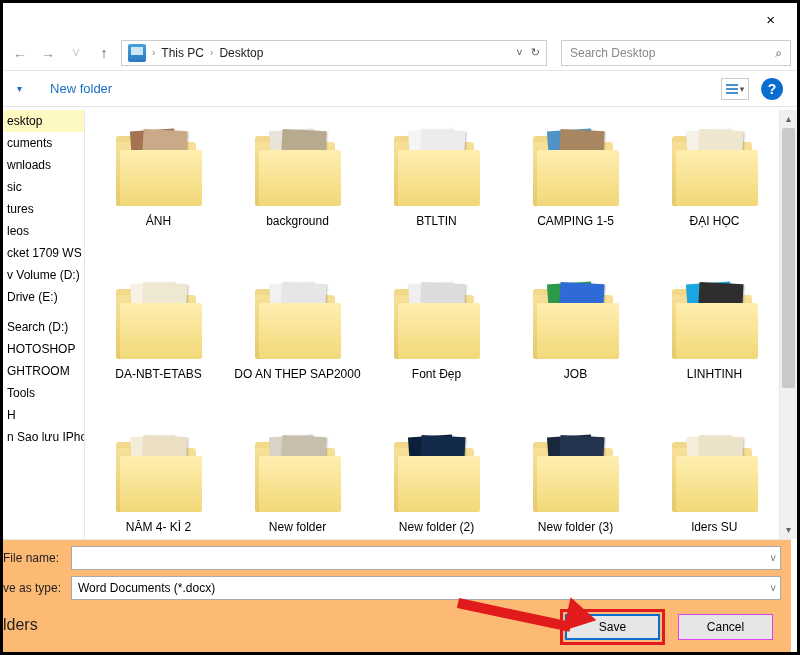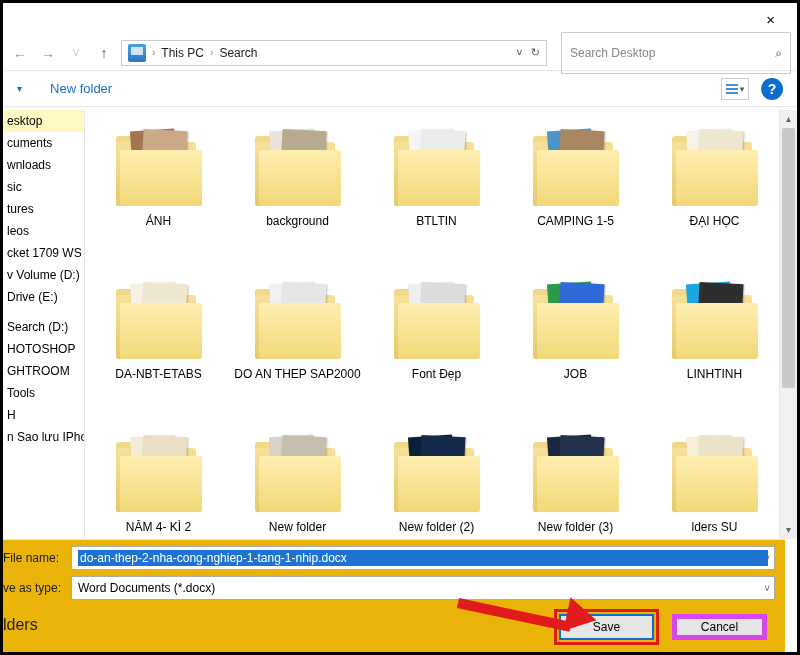--- a/index.html
+++ b/index.html
@@ -9,48 +9,48 @@
   .close-x { font-size: 15px; padding: 4px 14px; cursor: pointer; }
   .navbar { height: 36px; display: flex; align-items: center; border-bottom: 1px solid #e5e5e5; gap: 6px; padding: 0 6px; }
   .nav-arrow { width: 22px; text-align: center; color: #888; font-size: 14px; }
   .nav-up { width: 22px; text-align: center; color: #555; font-size: 14px; }
   .addrbar { flex: 1; height: 26px; border: 1px solid #ccc; display: flex; align-items: center; padding: 0 6px; font-size: 12px; gap: 4px; }
   .pc-icon { width: 18px; height: 18px; background: linear-gradient(#4aa0e0,#2a78c0); border-radius: 2px; display:inline-block; position:relative; }
   .pc-icon::after{ content:""; position:absolute; left:3px; right:3px; top:3px; bottom:7px; background:#cfe6f7; }
   .crumb { color:#222; }
   .chev { color:#888; padding:0 2px; font-size:10px; }
   .addr-controls { margin-left:auto; display:flex; gap:8px; color:#555; font-size:11px; }
-  .searchbox { width: 230px; height: 42px; border:1px solid #ccc; margin-left:8px; display:flex; align-items:center; color:#888; font-size:12px; padding:0 8px; justify-content: space-between; }
+  .searchbox { width: 230px; height: 26px; border:1px solid #ccc; margin-left:8px; display:flex; align-items:center; color:#888; font-size:12px; padding:0 8px; justify-content: space-between; }
   .toolbar { height: 36px; display:flex; align-items:center; padding:0 14px; border-bottom:1px solid #e5e5e5; }
   .newfolder { color:#1a6fc4; font-size:13px; cursor:pointer; margin-left:28px; }
   .view-ctl { margin-left:auto; display:flex; align-items:center; gap:12px; }
   .view-btn { width:28px; height:22px; border:1px solid #ccc; display:flex; align-items:center; justify-content:center; font-size:10px; gap:2px; background:#fff; }
   .view-btn .sq{ width:12px; height:10px; background: repeating-linear-gradient(#4a90d0 0 2px, #fff 2px 4px); }
   .help { width:22px; height:22px; border-radius:50%; background:#0a6ed1; color:#fff; text-align:center; line-height:22px; font-size:14px; font-weight:bold; }
   .body { position:absolute; top:107px; bottom:113px; left:0; right:0; display:flex; }
   .sidebar { width:82px; background:#fff; border-right:1px solid #e5e5e5; font-size:12px; overflow:hidden; }
   .side-item { padding:4px 4px; white-space:nowrap; overflow:hidden; text-overflow:clip; cursor:pointer; }
   .side-item.sel { background:#fef9c3; }
   .grid { flex:1; overflow:hidden; padding: 8px 8px 0 8px; display:flex; flex-wrap:wrap; align-content: flex-start; gap: 8px; }
   .item { width: 131px; height: 145px; display:flex; flex-direction:column; align-items:center; justify-content:flex-start; cursor:pointer; }
   .folder { width: 86px; height: 70px; position: relative; margin-top: 18px; }
   .folder .back { position:absolute; left:0; right:6px; top:6px; bottom:0; background:linear-gradient(#f7e199,#e7c96a); border-radius:3px 3px 2px 2px; }
   .folder .tab  { position:absolute; left:0; top:0; width:34px; height:12px; background:#f2d98a; border-radius:3px 3px 0 0; }
   .folder .front{ position:absolute; left:4px; right:0; top:14px; bottom:0; background:linear-gradient(#ffeeb0,#f1d878); border-radius:2px; }
   .folder .thumb{ position:absolute; left:16px; top:-6px; width:44px; height:60px; background:#bbb; transform: rotate(-4deg); box-shadow: 1px 1px 2px rgba(0,0,0,.25); }
   .folder .thumb.t2{ left:26px; transform: rotate(3deg); background:#ccc; }
   .iname { font-size: 12px; text-align:center; margin-top:8px; line-height:1.2; max-height: 2.4em; overflow:hidden; }
-  .bottom { position:absolute; left:0; right:12px; bottom:0; height:113px; border-top:1px solid #e5e5e5; background:#eab308; }
+  .bottom { position:absolute; left:0; right:6px; bottom:0; height:113px; border-top:1px solid #e5e5e5; background:#fdba74; }
   .row { display:flex; align-items:center; padding: 6px 10px 0 0; font-size:12px; }
   .lbl { width:68px; text-align:left; padding-left:0; color:#222; white-space:nowrap; overflow:hidden; }
   .combo { flex:1; height:24px; border:1px solid #aaa; background:#fff; display:flex; align-items:center; padding: 0 6px; font-size:12px; position:relative; }
   .combo .dd { position:absolute; right:4px; color:#666; font-size:10px; }
   .combo.sel-text input { border:none; outline:none; flex:1; font-size:12px; background:#1e73d2; color:#fff; padding:1px 2px; }
   .btnrow { position:absolute; bottom:12px; right:18px; display:flex; gap:18px; align-items:center; }
-  .btn { width:95px; height:26px; border:5px solid #d946ef; background:#e6e6e6; font-size:12px; cursor:pointer; }
+  .btn { width:95px; height:26px; border:1px solid #d946ef; background:#e6e6e6; font-size:12px; cursor:pointer; }
   .btn.save { outline: 3px solid #e11b1b; outline-offset: 2px; border:2px solid #0a6ed1; background:#e6e6e6; }
   .hide-lbl { position:absolute; bottom:18px; left:0; font-size:16px; color:#222; }
   .arrow { position:absolute; left:455px; bottom:44px; pointer-events:none; }
   .arrow-line{ width:115px; height:10px; background:#e11b1b; transform: rotate(12deg); transform-origin:left center; }
   .arrow-head{ position:absolute; right:-24px; top:-1px; width:0; height:0; border-left:30px solid #e11b1b; border-top:17px solid transparent; border-bottom:17px solid transparent; transform: rotate(12deg); transform-origin:left center; }
   .scrollbar { position:absolute; right:0; top:107px; bottom:113px; width:18px; background:#f0f0f0; border-left:1px solid #e5e5e5; }
   .scroll-btn { height:18px; text-align:center; font-size:10px; color:#666; line-height:18px; background:#f0f0f0; }
   .scroll-thumb{ position:absolute; left:2px; right:2px; top:18px; height:260px; background:#c9c9c9; border-radius:2px; }
 </style>
 </head>
@@ -65,21 +65,21 @@
   <div class="navbar">
     <div class="nav-arrow">←</div>
     <div class="nav-arrow">→</div>
     <div class="nav-arrow" style="color:#ccc">˅</div>
     <div class="nav-up">↑</div>
     <div class="addrbar">
       <span class="pc-icon"></span>
       <span class="chev">›</span>
       <span class="crumb">This PC</span>
       <span class="chev">›</span>
-      <span class="crumb">Search</span>
+      <span class="crumb">Desktop</span>
       <span class="addr-controls">
         <span>˅</span>
         <span>↻</span>
       </span>
     </div>
     <div class="searchbox">
       <span>Search Desktop</span>
       <span style="color:#555">⌕</span>
     </div>
   </div>
@@ -272,21 +272,20 @@
   <div class="scrollbar">
     <div class="scroll-btn">▴</div>
     <div class="scroll-thumb"></div>
     <div class="scroll-btn" style="position:absolute;bottom:0;left:0;right:0">▾</div>
   </div>
 
   <div class="bottom">
     <div class="row">
       <div class="lbl">File name:</div>
       <div class="combo sel-text">
-        <input value="do-an-thep-2-nha-cong-nghiep-1-tang-1-nhip.docx" style="">
         <span class="dd">˅</span>
       </div>
     </div>
     <div class="row">
       <div class="lbl">ve as type:</div>
       <div class="combo">
         <span>Word Documents (*.docx)</span>
         <span class="dd">˅</span>
       </div>
     </div>

